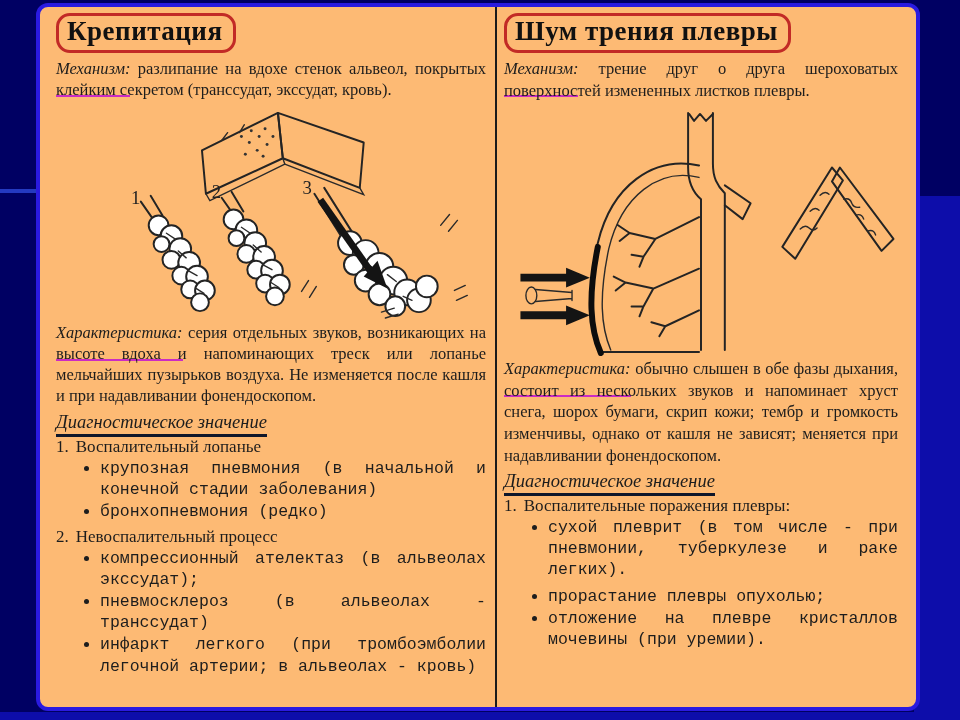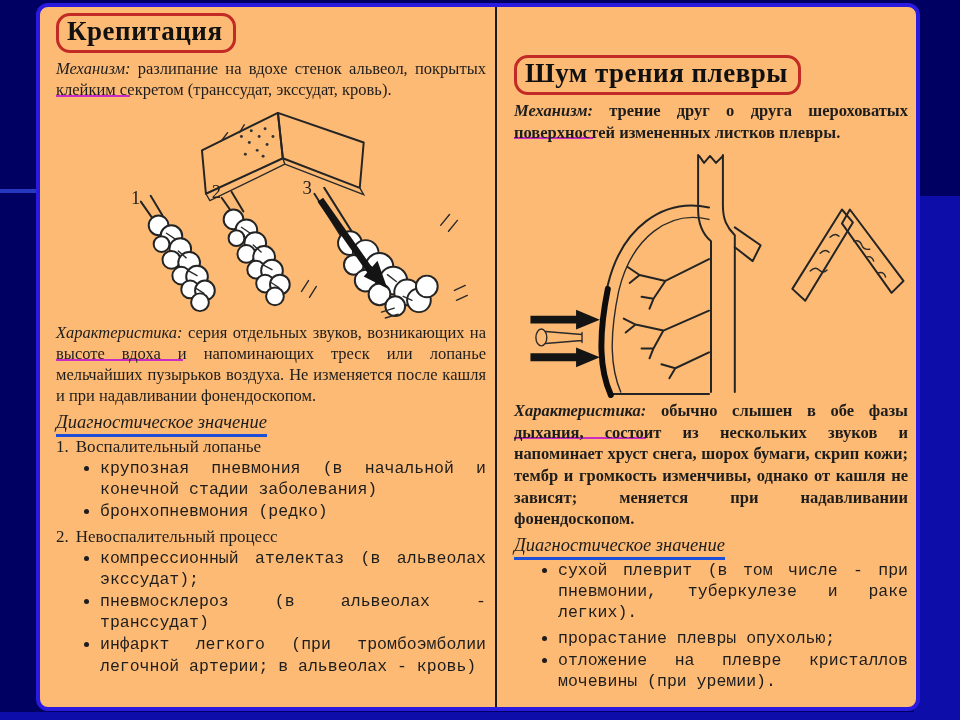--- a/index.html
+++ b/index.html
@@ -8,29 +8,29 @@
   
   .bg-right{position:absolute;top:196px;right:0;width:46px;height:524px;background:#0d0daa;}
   .bg-bottom{position:absolute;left:0;top:712px;width:960px;height:8px;background:#0d0daa;}
   .bg-line{position:absolute;left:0;top:189px;width:38px;height:4px;background:#2439c0;}
   
   .panel{position:absolute;left:36px;top:3px;width:884px;height:708px;box-sizing:border-box;
          background:#fdba74;border:4px solid #2a1ae0;border-radius:12px;overflow:hidden;}
   .divider{position:absolute;left:455px;top:0;bottom:0;width:0;border-left:2px solid #1b1b1b;}
   .col{position:absolute;top:4px;}
   .col-left{left:16px;width:430px;}
-  .col-right{left:474px;width:394px;margin-top:42px;}
+  .col-right{left:464px;width:394px;}
   .titlebox{display:inline-block;border:3px solid #c22a26;border-radius:14px;
             padding:0 10px 3px 8px;margin:2px 0 3px 0;}
   .titlebox .t{font-weight:bold;font-size:27px;letter-spacing:.5px;color:#111;}
   .para{margin:2px 0 5px 0;font-size:16.5px;line-height:1.29;text-align:justify;}
-  .col-right .para{line-height:1.31;font-weight:bold;}
+  .col-right .para{line-height:1.31;}
   .lbl{font-style:italic;border-bottom:2px solid #cb2cc4;padding-bottom:17px;}
   .diag{margin:3px 0 4px 0;}
-  .diag-lbl{font-style:italic;font-size:18.5px;border-bottom:3px solid #1d4ed8;padding-bottom:2px;}
+  .diag-lbl{font-style:italic;font-size:18.5px;border-bottom:3px solid #0f172a;padding-bottom:2px;}
   .sec{margin:3px 0 2px 0;}
   .sec-head{font-size:17px;margin:2px 0 1px 0;}
   .sec-head .num{margin-right:7px;}
   .sec ul{margin:1px 0 5px 0;padding-left:44px;list-style:disc;font-family:Liberation Mono, monospace;}
   .sec li{font-size:16.5px;line-height:1.28;text-align:justify;margin-bottom:1px;}
   .fig{position:relative;}
   .fig svg{display:block;}
   .ink{stroke:#242424;fill:none;stroke-width:2;stroke-linecap:round;stroke-linejoin:round;}
   .ink-thin{stroke:#2a2a2a;fill:none;stroke-width:1.4;stroke-linecap:round;}
   .blob{fill:#ffffff;stroke:#242424;stroke-width:2;}
@@ -226,20 +226,23 @@
       <p class="para">
         <span class="lbl">Характеристика:</span>
         <span>обычно слышен в обе фазы дыхания, состоит из нескольких звуков и напоминает хруст снега, шорох бумаги, скрип кожи; тембр и громкость изменчивы, однако от кашля не зависят; меняется при надавливании фонендоскопом.</span>
       </p>
 
       <div class="diag">
         <span class="diag-lbl">Диагностическое значение</span>
       </div>
 
       <div class="sec">
+        <div class="sec-head">
+          <span class="num">1.</span><span>Воспалительные поражения плевры:</span>
+        </div>
         <ul>
           <li>сухой плеврит (в том числе - при пневмонии, туберкулезе и раке легких).</li>
         </ul>
       </div>
 
       <div class="sec">
         <ul>
           <li>прорастание плевры опухолью;</li>
           <li>отложение на плевре кристаллов мочевины (при уремии).</li>
         </ul>

